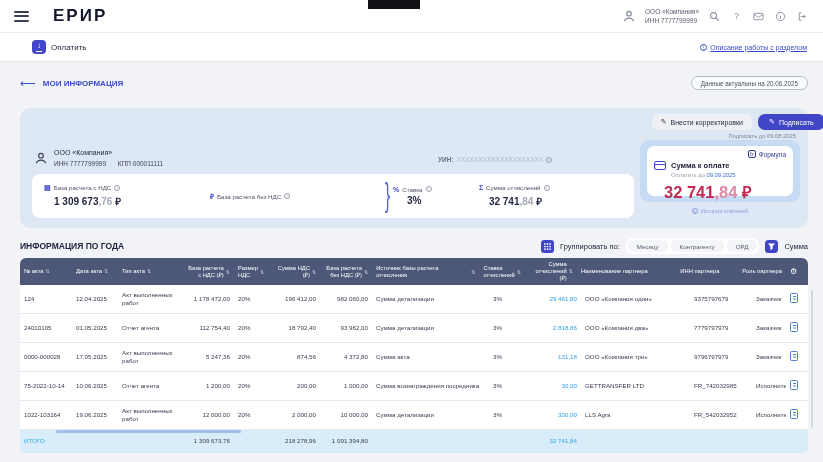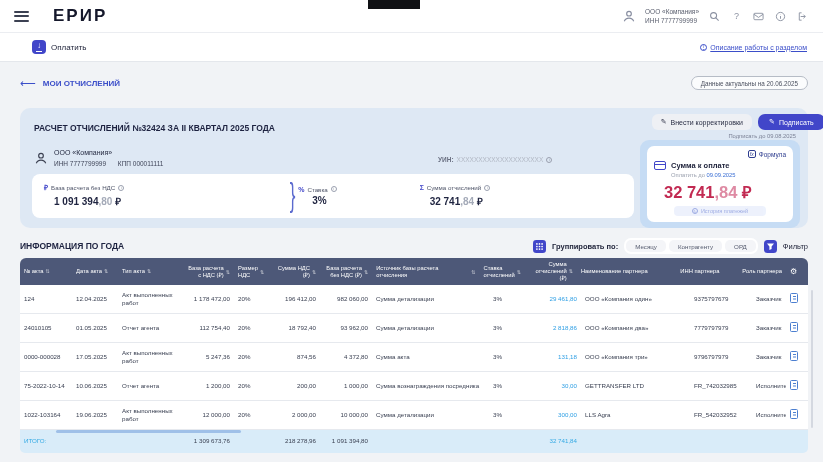--- a/index.html
+++ b/index.html
@@ -81,21 +81,21 @@
   .stat { display:flex; flex-direction:column; justify-content:center; }
   .stat-top { display:flex; align-items:center; gap:3px; font-size:6.2px; color:#4e5468; white-space:nowrap; }
   .stat-ic { color:#4146c9; font-size:7px; font-weight:bold; line-height:1; }
   .stat-val { font-size:10px; font-weight:bold; color:#1f2440; margin-top:2.5px; padding-left:10px; white-space:nowrap; }
   .stat-val .dec { color:#a4aab8; }
   .s1{flex:1.45} .s2{flex:1.15} .s3{flex:1.5} .s4{flex:.75} .s4 .stat-val{padding-left:14px} .s5{flex:1.25}
   .brace { font-size:34px; color:#5b6ace; transform:scaleX(.5); line-height:.9; font-weight:100;
            margin:0 0 4px 0; flex:0 0 auto; }
 
   
-  .pay-panel { position:absolute; top:32px; right:8px; width:160px; height:88px;
+  .pay-panel { position:absolute; top:32px; right:8px; width:160px; height:62px;
                background:#c6dcf4; border-radius:9px; }
   .pay-card { position:absolute; top:6px; left:7px; right:7px; bottom:6px; background:#fff;
               border-radius:7px; padding:4px 7px; }
   .formula { position:absolute; top:4px; right:7px; font-size:6.5px; color:#2e3d8f;
              display:flex; gap:3px; align-items:center; cursor:pointer; }
   .formula .fx { width:8px; height:8px; border:1px solid #2e3d8f; border-radius:2px; font-size:5px;
                  display:flex; align-items:center; justify-content:center; font-style:italic; }
   .pay-head { display:flex; align-items:center; gap:5px; margin-top:11px; font-size:7.5px;
               font-weight:bold; color:#20243c; }
   .card-ic { width:12px; height:9px; border:1.2px solid #4146c9; border-radius:2px; position:relative; flex:0 0 auto; }
@@ -108,21 +108,21 @@
                  opacity:.55; display:flex; align-items:center; justify-content:center; gap:3px;
                  font-size:5.5px; color:#4d66cc; cursor:pointer; }
   .ph-ic { width:6px; height:6px; border:1px solid #4d66cc; border-radius:50%; font-size:4px;
            display:flex; align-items:center; justify-content:center; }
 
   
   .acts-head { position:absolute; top:238px; left:20px; right:15px; display:flex; align-items:center; }
   .acts-title { font-size:8.5px; font-weight:bold; color:#1d2240; }
   .acts-controls { margin-left:auto; display:flex; align-items:center; gap:6px; }
   .grid-ic, .filter-ic { width:13px; height:13px; cursor:pointer; }
-  .group-label { font-size:7.5px; color:#22263c;font-weight:bold; }
+  .group-label { font-size:7.5px; color:#22263c; }
   .pill-group { display:flex; background:#fff; border-radius:7px; padding:2px; gap:3px; }
   .pill { font-size:6.2px; color:#555b6e; padding:2.5px 9px; border-radius:5px; background:#f4f5f8;
           cursor:pointer; white-space:nowrap; }
   .filter-label { font-size:7.5px; color:#22263c; }
 
   
   .table { position:absolute; top:258px; left:20px; width:788px; }
   .trow { display:flex; width:100%; }
   .thead { background:#4d5878; border-radius:6px 6px 0 0; color:#fff; min-height:27px; align-items:center; }
   .th { font-size:5.8px; padding:3px 4px; display:flex; align-items:center; gap:2px; line-height:1.2; cursor:pointer; }
@@ -207,26 +207,25 @@
       <span>Оплатить</span>
     </button>
     <a class="help-link">
       <span class="circle-i">i</span>
       <span>Описание работы с разделом</span>
     </a>
   </div>
 
   <div class="crumbs-row">
     <span class="back-arrow">⟵</span>
-    <a class="crumb-link">МОИ ОТЧИСЛЕНИЙ</a>
+    <a class="crumb-link">МОИ ИНФОРМАЦИЯ</a>
     <span class="actual-pill">Данные актуальны на 20.06.2025</span>
   </div>
 
   <section class="calc-card">
-    <div class="calc-title">РАСЧЕТ ОТЧИСЛЕНИЙ №32424 ЗА II КВАРТАЛ 2025 ГОДА</div>
 
     <div class="calc-actions">
       <button class="btn-edit">
         <span class="ic">✎</span>
         <span>Внести корректировки</span>
       </button>
       <button class="btn-sign">
         <span class="ic">✎</span>
         <span>Подписать</span>
       </button>
@@ -247,27 +246,34 @@
       </div>
     </div>
 
     <div class="uin">
       <b>УИН:</b>
       <span>ХХХХХХХХХХХХХХХХХХХХ</span>
       <span class="circle-i tiny">i</span>
     </div>
 
     <div class="stats-bar">
+      <div class="stat s1">
+        <div class="stat-top">
+            <span class="stat-ic">▤</span>
+            <span>База расчета с НДС</span>
+            <span class="circle-i tiny">i</span>
+          </div>
+        <div class="stat-val"><span>1 309 673</span><span class="dec">,76</span><span> ₽</span></div>
+      </div>
       <div class="stat s3">
         <div class="stat-top">
             <span class="stat-ic">₽</span>
             <span>База расчета без НДС</span>
             <span class="circle-i tiny">i</span>
           </div>
-        <div class="stat-val"><span>1 091 394</span><span class="dec">,80</span><span> ₽</span></div>
       </div>
       <span class="brace">}</span>
       <div class="stat s4">
         <div class="stat-top">
             <span class="stat-ic">%</span>
             <span>Ставка</span>
             <span class="circle-i tiny">i</span>
           </div>
         <div class="stat-val"><span>3%</span></div>
       </div>
@@ -323,21 +329,21 @@
       <span class="group-label">Группировать по:</span>
       <div class="pill-group">
         <span class="pill">Месяцу</span>
         <span class="pill">Контрагенту</span>
         <span class="pill">ОРД</span>
       </div>
       <svg class="filter-ic" viewBox="0 0 13 13">
         <rect width="13" height="13" rx="3.5" fill="#4146c9"></rect>
         <path d="M3 3.5h7L7.6 6.5v2.6l-2.2 1V6.5z" fill="#fff"></path>
       </svg>
-      <span class="filter-label">Фильтр</span>
+      <span class="filter-label">Сумма</span>
     </div>
   </div>
 
   <div class="table" id="acts-table">
       <div class="trow thead">
         <div class="th" style="flex: 0 0 52px;">
           <span>№ акта</span>
           <span class="sort">⇅</span>
         </div>
         <div class="th" style="flex: 0 0 46px;">

